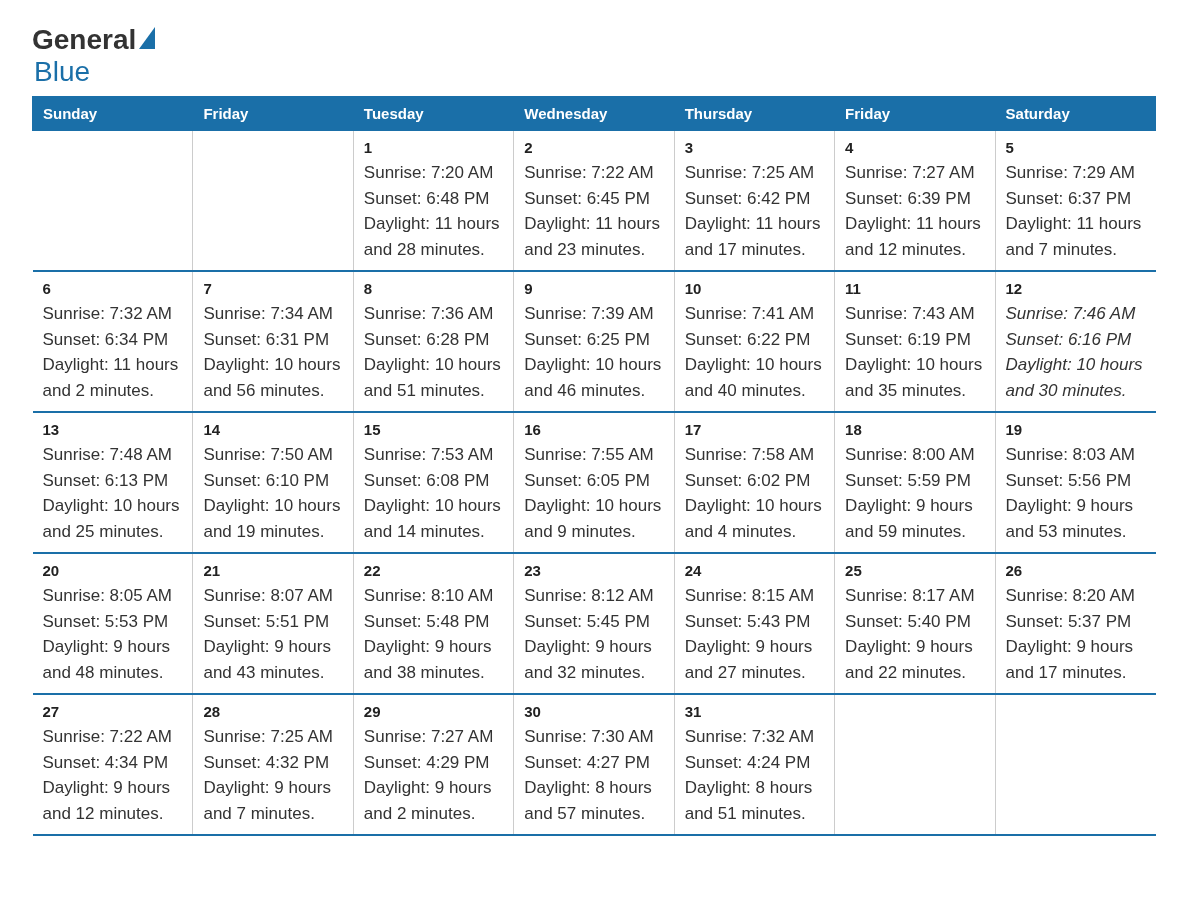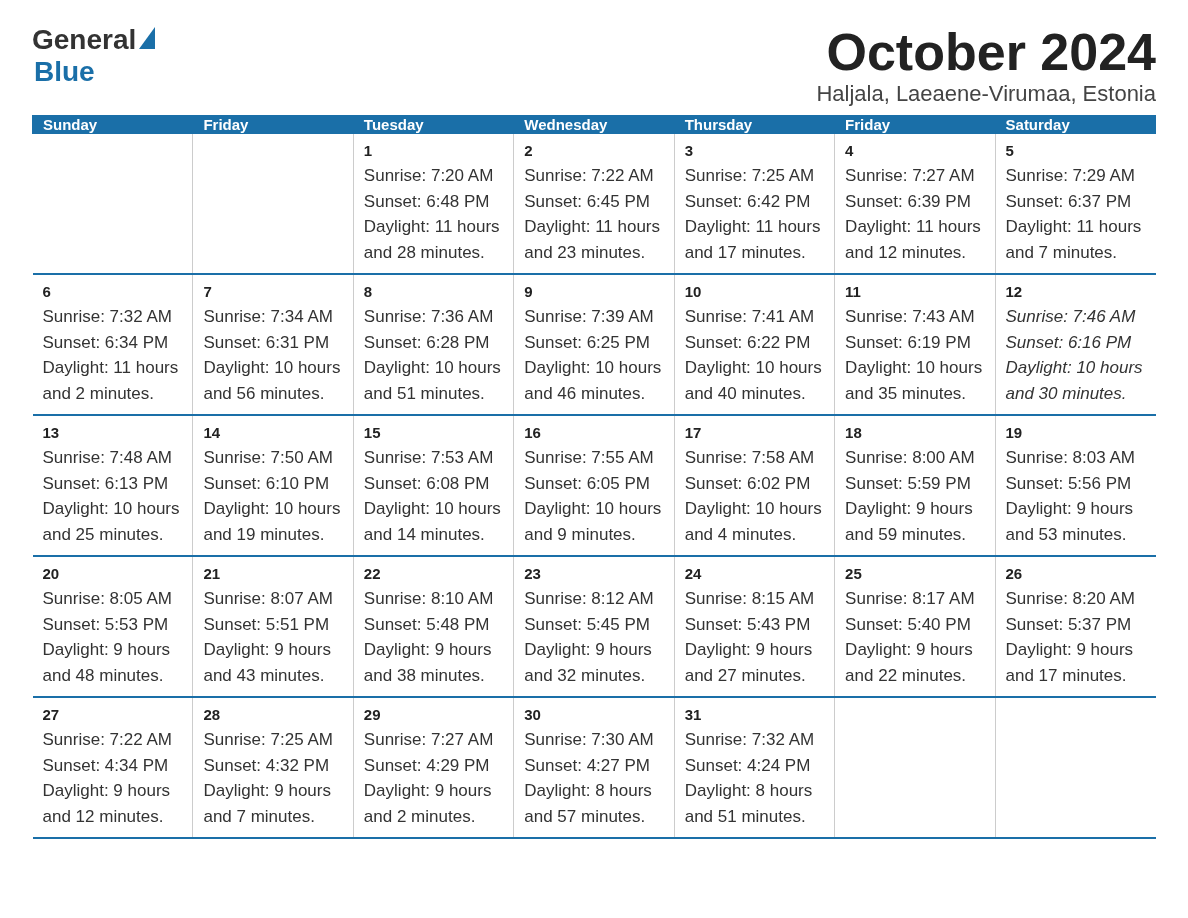--- a/index.html
+++ b/index.html
@@ -24,21 +24,21 @@
     .logo-wrapper {
       display: flex;
       flex-direction: column;
     }
     .logo-line1 {
       display: flex;
       align-items: center;
     }
     .logo-line2 {
       font-size: 28px;
-      font-weight: bold;
+      font-weight: normal;
       color: #1a6fa8;
       margin-left: 2px;
     }
     .title-block {
       text-align: right;
     }
     .title-block h1 {
       font-size: 52px;
       font-weight: 900;
       color: #222;
@@ -54,21 +54,21 @@
       border-collapse: collapse;
       margin-top: 8px;
     }
     .calendar thead tr {
       background-color: #1a6fa8;
     }
     .calendar thead th {
       color: #fff;
       font-size: 15px;
       font-weight: bold;
-      padding: 0 10px;
+      padding: 8px 10px;
       text-align: left;
       border: 1px solid #1a6fa8;
     }
     .calendar tbody tr {
       border-bottom: 2px solid #1a6fa8;
     }
     .calendar tbody td {
       vertical-align: top;
       padding: 8px 10px;
       font-size: 13px;
@@ -112,24 +112,20 @@
 </head>
 <body>
 
 <div class="header">
   <div class="logo-wrapper">
     <div class="logo-line1">
       <span class="logo-text-general">General</span>
       <span class="logo-arrow"></span>
     </div>
     <div class="logo-line2">Blue</div>
-  </div>
-  <div class="title-block">
-    <h1>October 2024</h1>
-    <h2>Haljala, Laeaene-Virumaa, Estonia</h2>
   </div>
 </div>
 
 <table class="calendar">
   <thead>
     <tr>
     <th>Sunday</th>
         <th>Friday</th>
         <th>Tuesday</th>
         <th>Wednesday</th>

